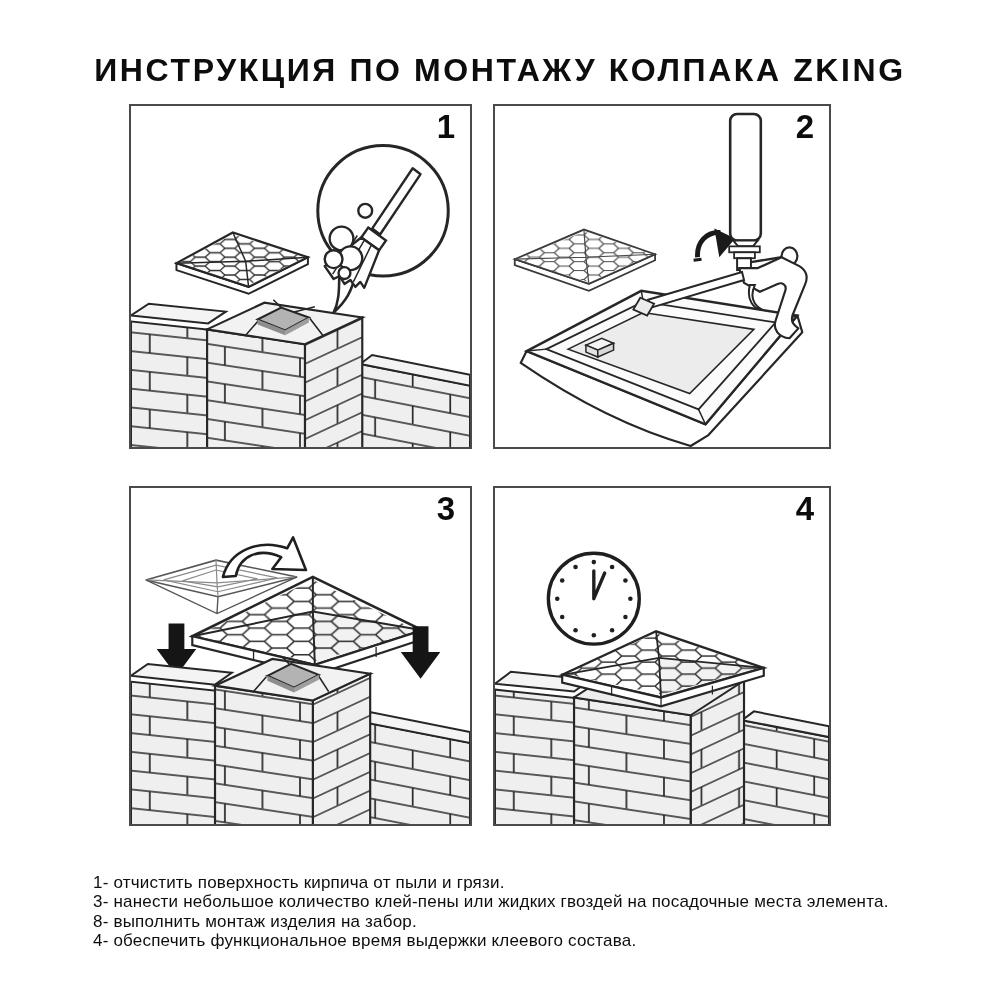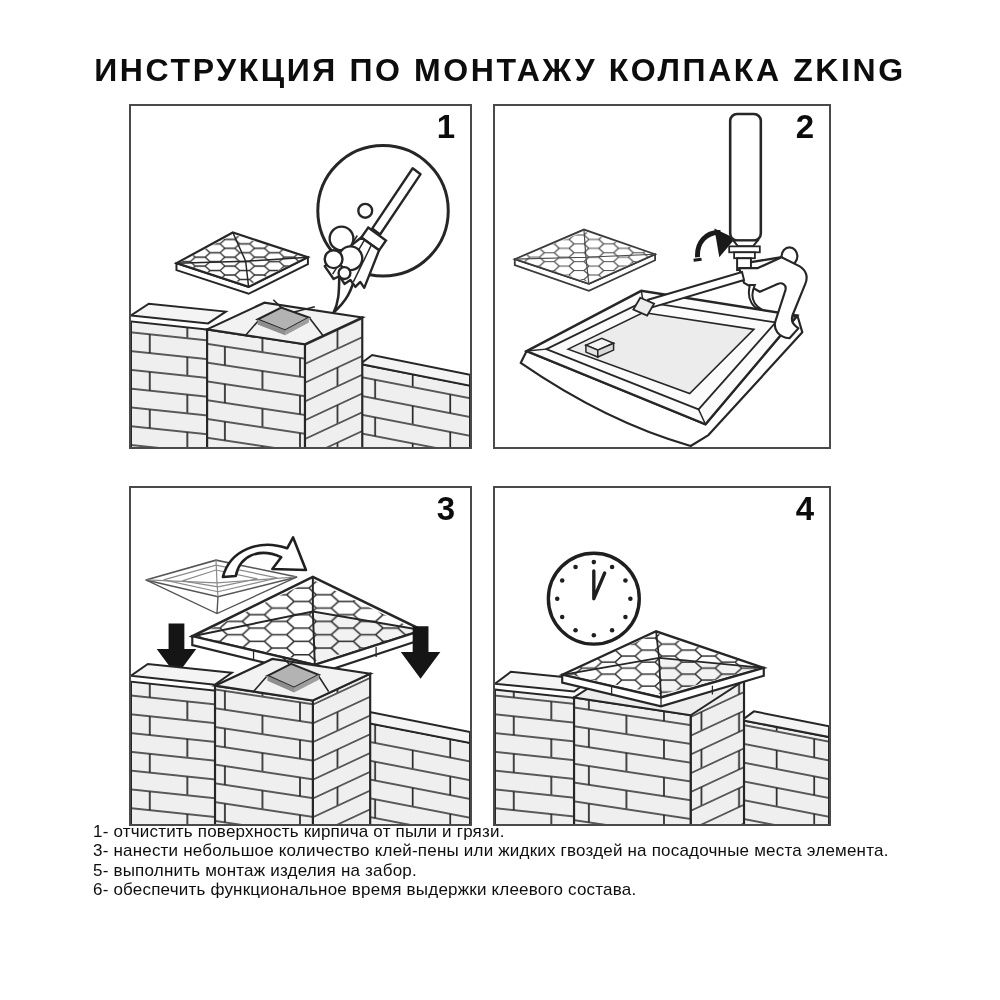--- a/index.html
+++ b/index.html
@@ -7,21 +7,21 @@
         font-family:"Liberation Sans",sans-serif;}
   .title{position:absolute;left:0;right:0;top:31px;text-align:center;
          font-size:32px;font-weight:700;letter-spacing:2.6px;color:#0d0d0d;white-space:nowrap;}
   .panel{position:absolute;box-sizing:border-box;border:2px solid #4a4a4a;background:#fff;}
   .p1{left:129px;top:104px;width:343px;height:345px;}
   .p2{left:493px;top:104px;width:338px;height:345px;}
   .p3{left:129px;top:486px;width:343px;height:340px;}
   .p4{left:493px;top:486px;width:338px;height:340px;}
   .panel svg{position:absolute;left:0;top:0;width:100%;height:100%;display:block;}
   .num{position:absolute;top:2px;right:15px;font-size:33px;font-weight:700;color:#0c0c0c;}
-  .instructions{position:absolute;left:93px;top:822px;color:#0e0e0e;}
+  .instructions{position:absolute;left:93px;top:873px;color:#0e0e0e;}
   .instructions p{margin:0;font-size:17px;line-height:19.4px;letter-spacing:0.2px;white-space:nowrap;}
 </style>
 </head>
 <body>
 
 <div class="page">
 
   <h1 class="title">ИНСТРУКЦИЯ ПО МОНТАЖУ КОЛПАКА ZKING</h1>
 
   <section class="panel p1">
@@ -287,17 +287,17 @@
         <path d="M68 189L168 212L272 182L272 190L168 221L68 197Z" fill="#fff" stroke="#262626" stroke-width="2.2"></path>
         <path d="M118 201v9M168 212v9M220 200v9" stroke="#262626" stroke-width="1.3" fill="none"></path>
       </g>
     </svg>
     <div class="num">4</div>
   </section>
 
   <div class="instructions">
     <p>1- отчистить поверхность кирпича от пыли и грязи.</p>
     <p>3- нанести небольшое количество клей-пены или жидких гвоздей на посадочные места элемента.</p>
-    <p>5- выполнить монтаж изделия на забор.</p>
-    <p>6- обеспечить функциональное время выдержки клеевого состава.</p>
+    <p>8- выполнить монтаж изделия на забор.</p>
+    <p>4- обеспечить функциональное время выдержки клеевого состава.</p>
   </div>
 
 </div>
 
 </body></html>

